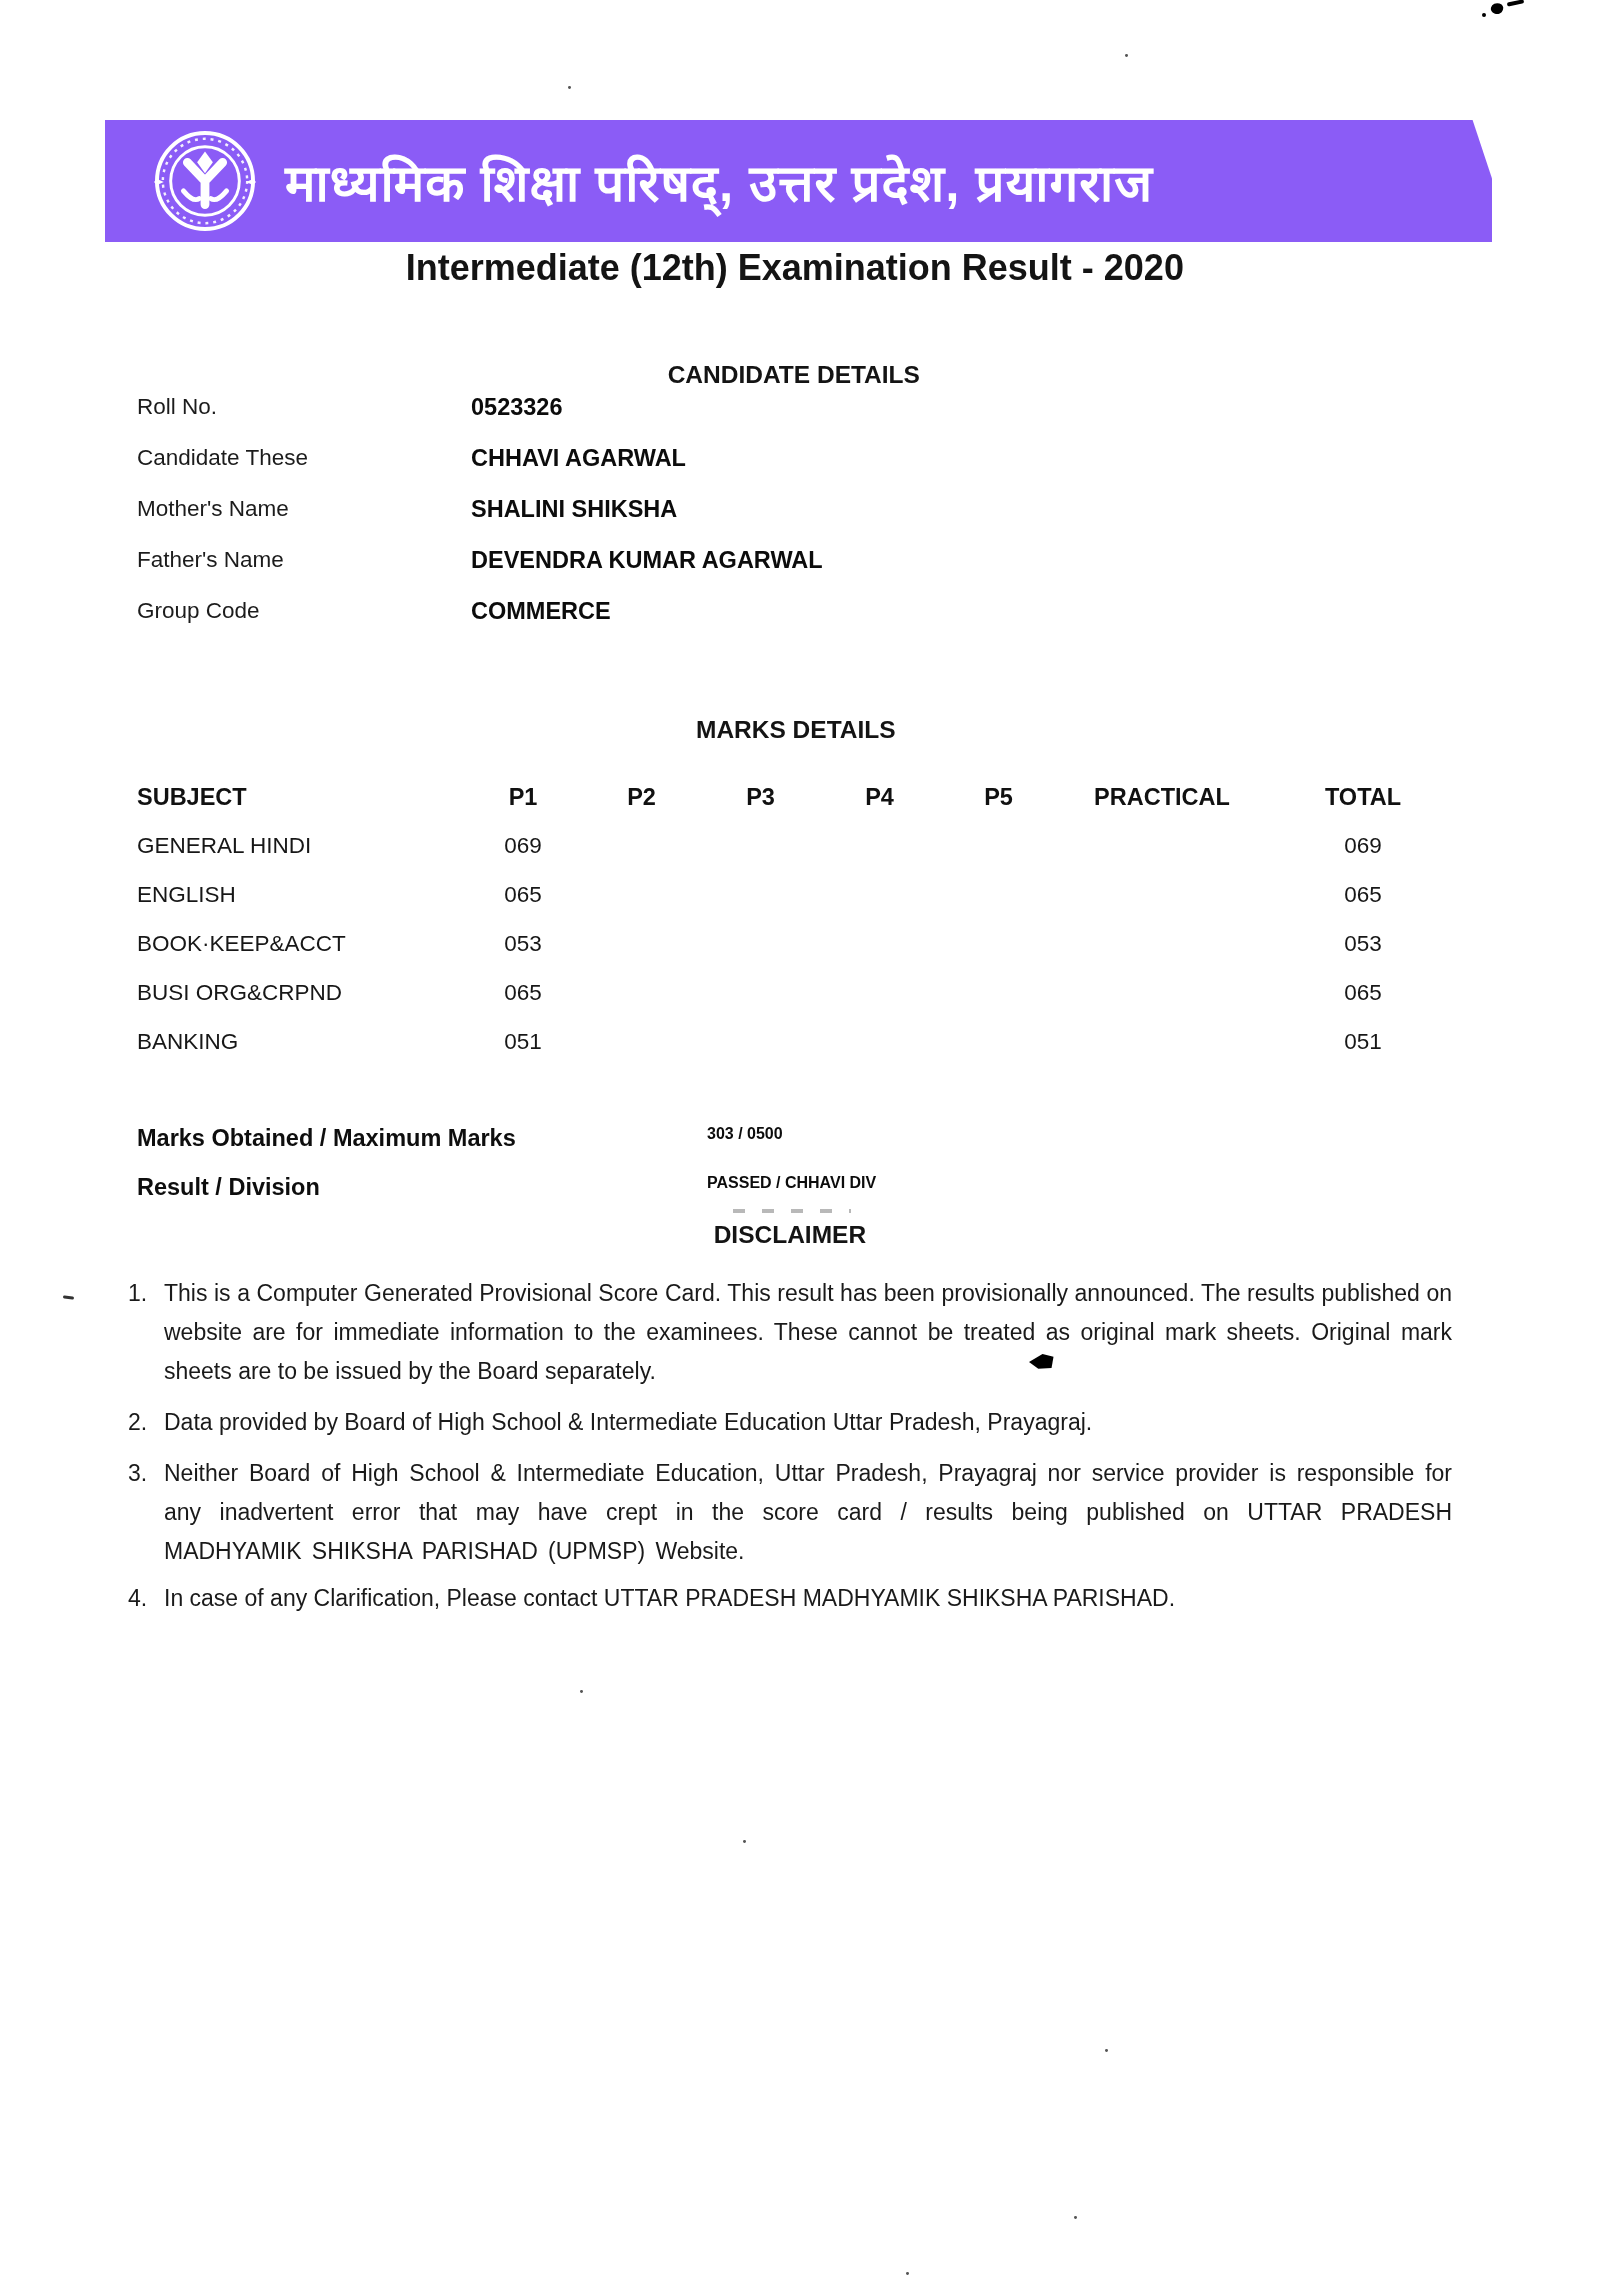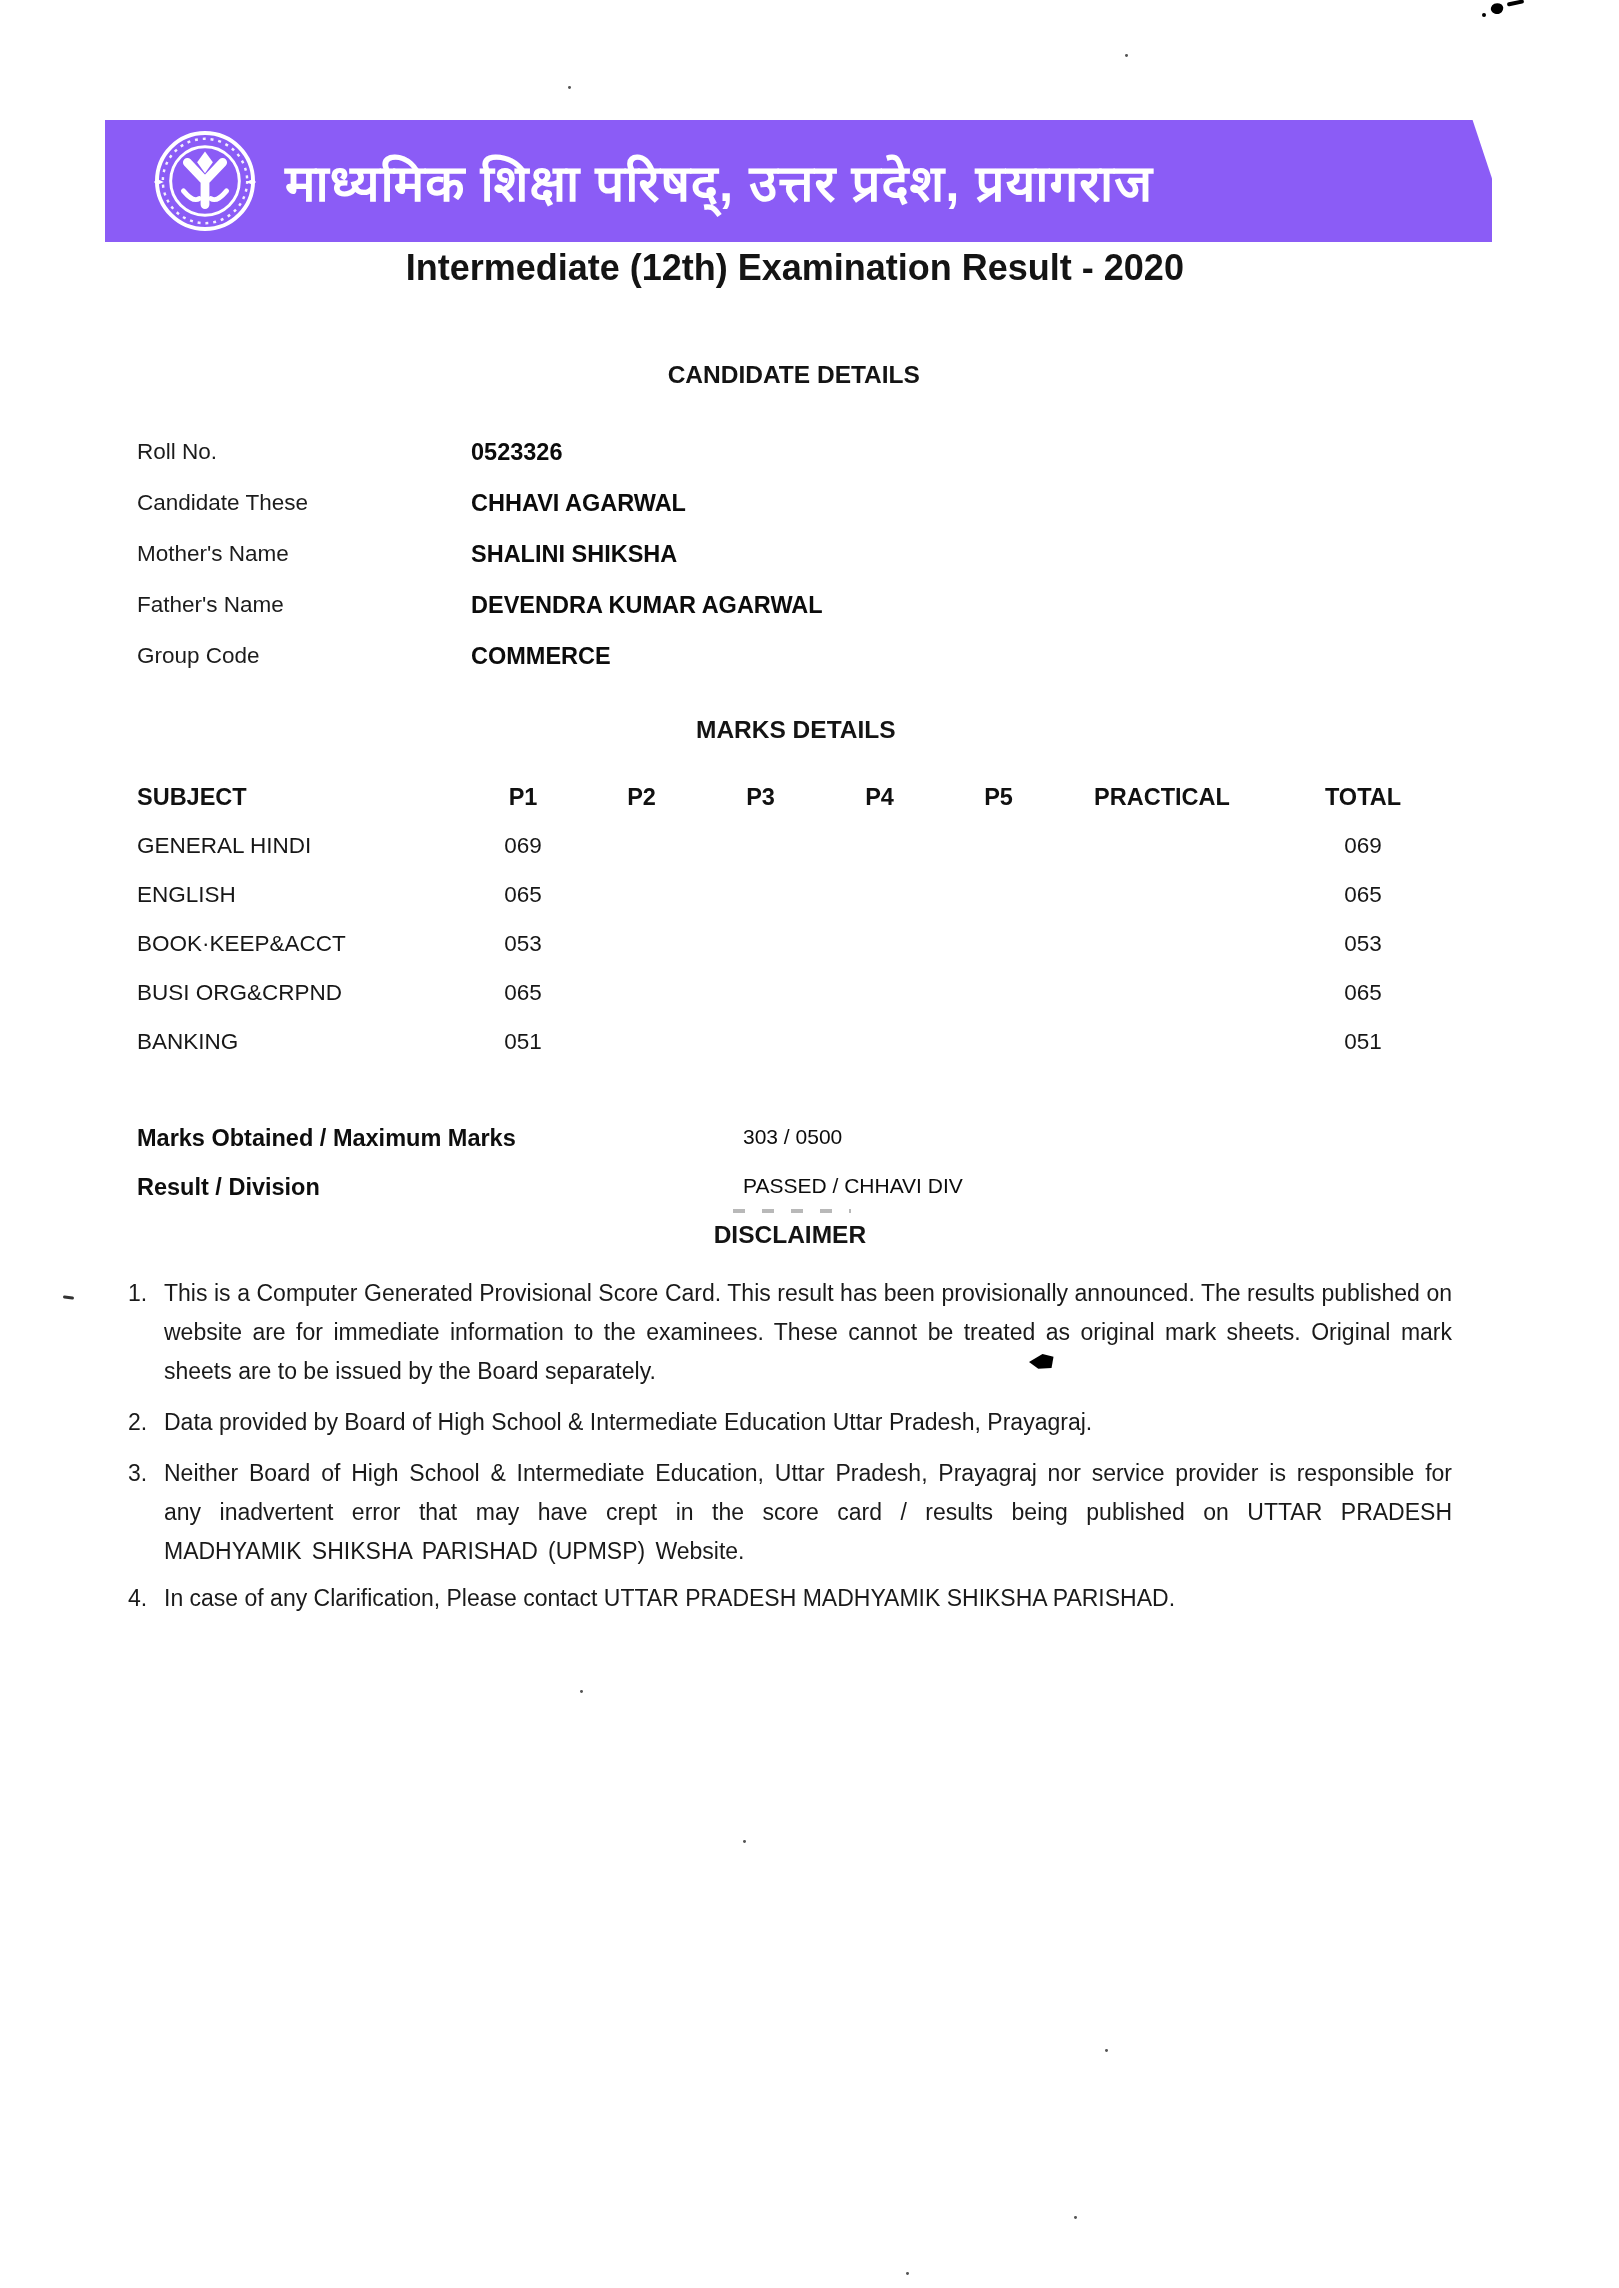--- a/index.html
+++ b/index.html
@@ -42,42 +42,42 @@
   
   .section-heading {
     position:absolute; left:0; width:100%;
     text-align:center; font-size:24.5px; font-weight:bold; color:#141414;
   }
   .h-candidate { top:361px; transform:translateX(-15.7px); }
   .h-marks     { top:716px; transform:translateX(-13.7px); }
   .h-disclaimer{ top:1221px; transform:translateX(-19.6px); }
 
   
-  .cand-fields { position:absolute; left:137px; top:439px; width:1078px; }
+  .cand-fields { position:absolute; left:137px; top:394px; width:1078px; }
   .cand-row { height:51px; display:flex; align-items:flex-start; }
   .cand-label { width:334px; font-size:22.5px; color:#1c1c1c; }
   .cand-value { font-size:23.5px; font-weight:bold; color:#0c0c0c; }
 
   
   .marks-table {
     position:absolute; left:137px; top:757px; width:1321px;
     display:grid;
     grid-template-columns:327px 118px 119px 119px 119px 119px 208px 194px;
     grid-auto-rows:49px;
     margin-top:27px;
   }
   .marks-table .hdr { height:57px; font-weight:bold; font-size:23.5px; color:#111; }
   .mcell { display:flex; align-items:flex-start; justify-content:center; font-size:22.5px; color:#171717; }
   .mcell.left { justify-content:flex-start; }
 
   
   .summary { position:absolute; left:137px; top:1125px; width:1176px; }
   .sum-row { height:49px; display:flex; align-items:flex-start; }
   .sum-label { width:570px; font-size:23.5px; font-weight:bold; color:#0e0e0e; }
-  .sum-value { font-size:21px; font-weight:normal; color:#0c0c0c;margin-left:36px; }
+  .sum-value { font-size:16px; font-weight:bold; color:#0c0c0c; }
 
   
   .notes { position:absolute; left:128px; top:1274px; width:1324px; list-style:none; }
   .note { display:flex; margin-bottom:11.8px; }
   .note:nth-child(3) { margin-bottom:8.8px; }
   .note-num { width:36px; flex:none; font-size:23px; color:#1a1a1a; line-height:39px; }
   .note-text { flex:1; font-size:23px; color:#1a1a1a; line-height:39px; text-align:justify; }
   .note:nth-child(3) .note-text { word-spacing:3.9px; }
 
   

